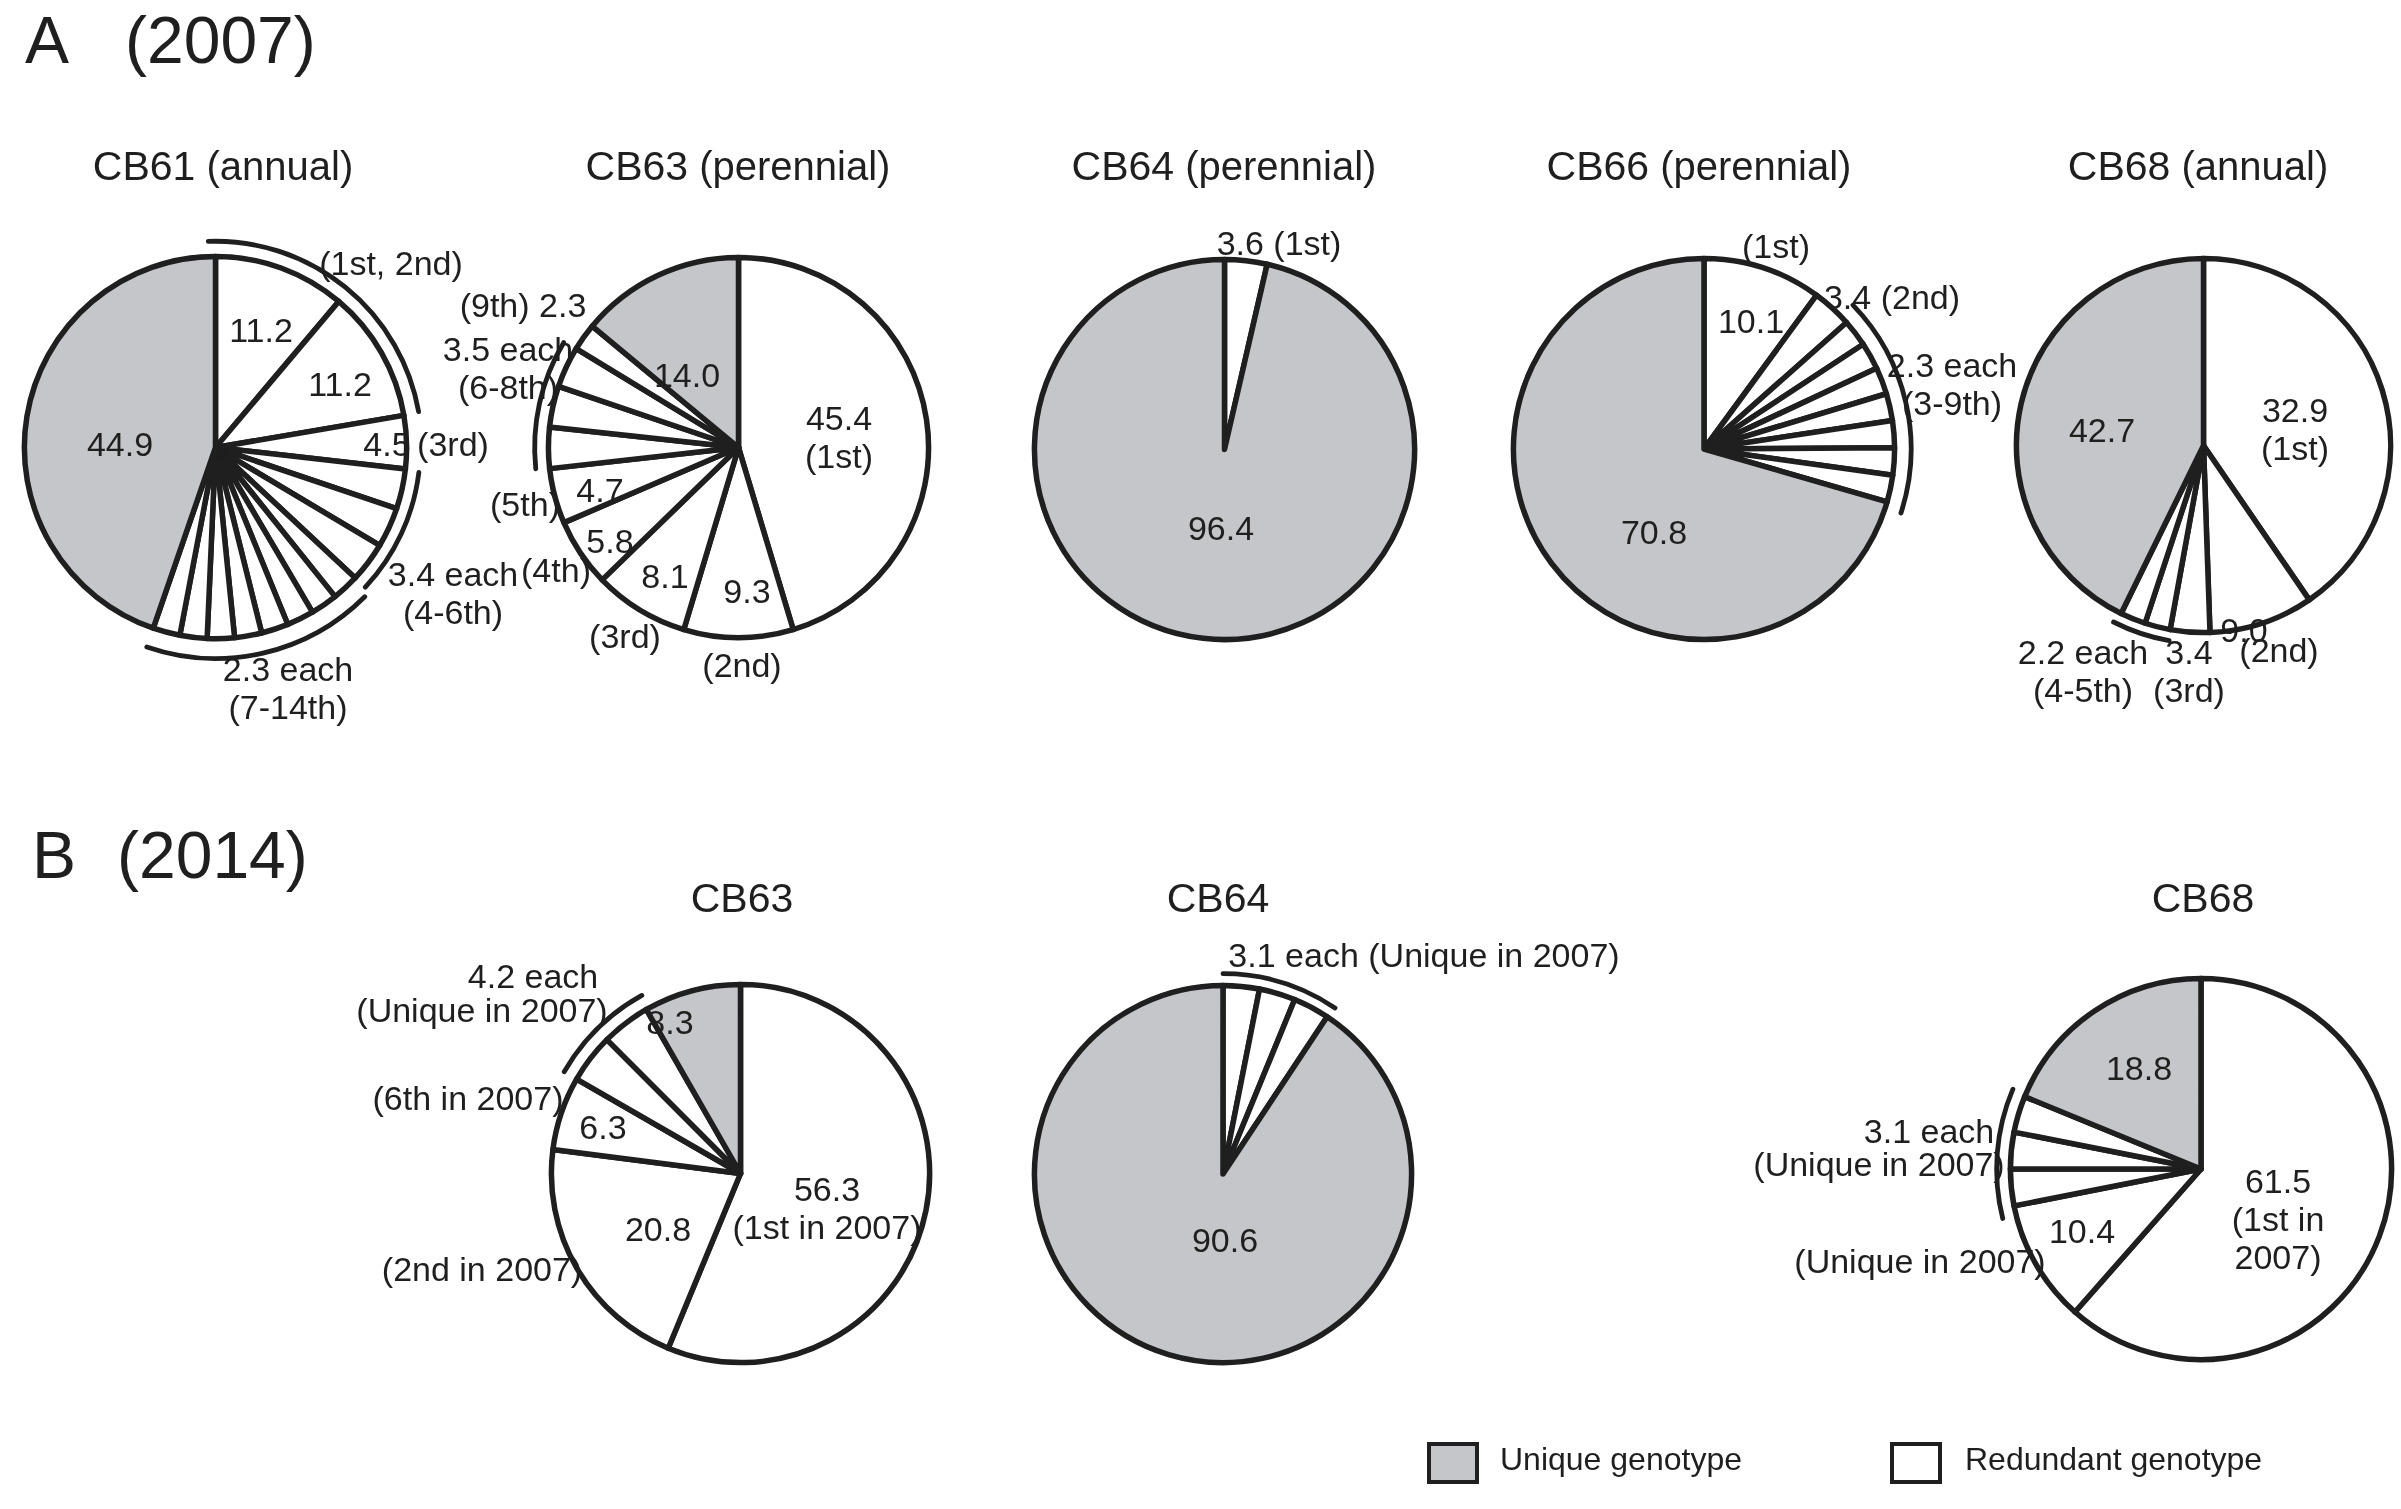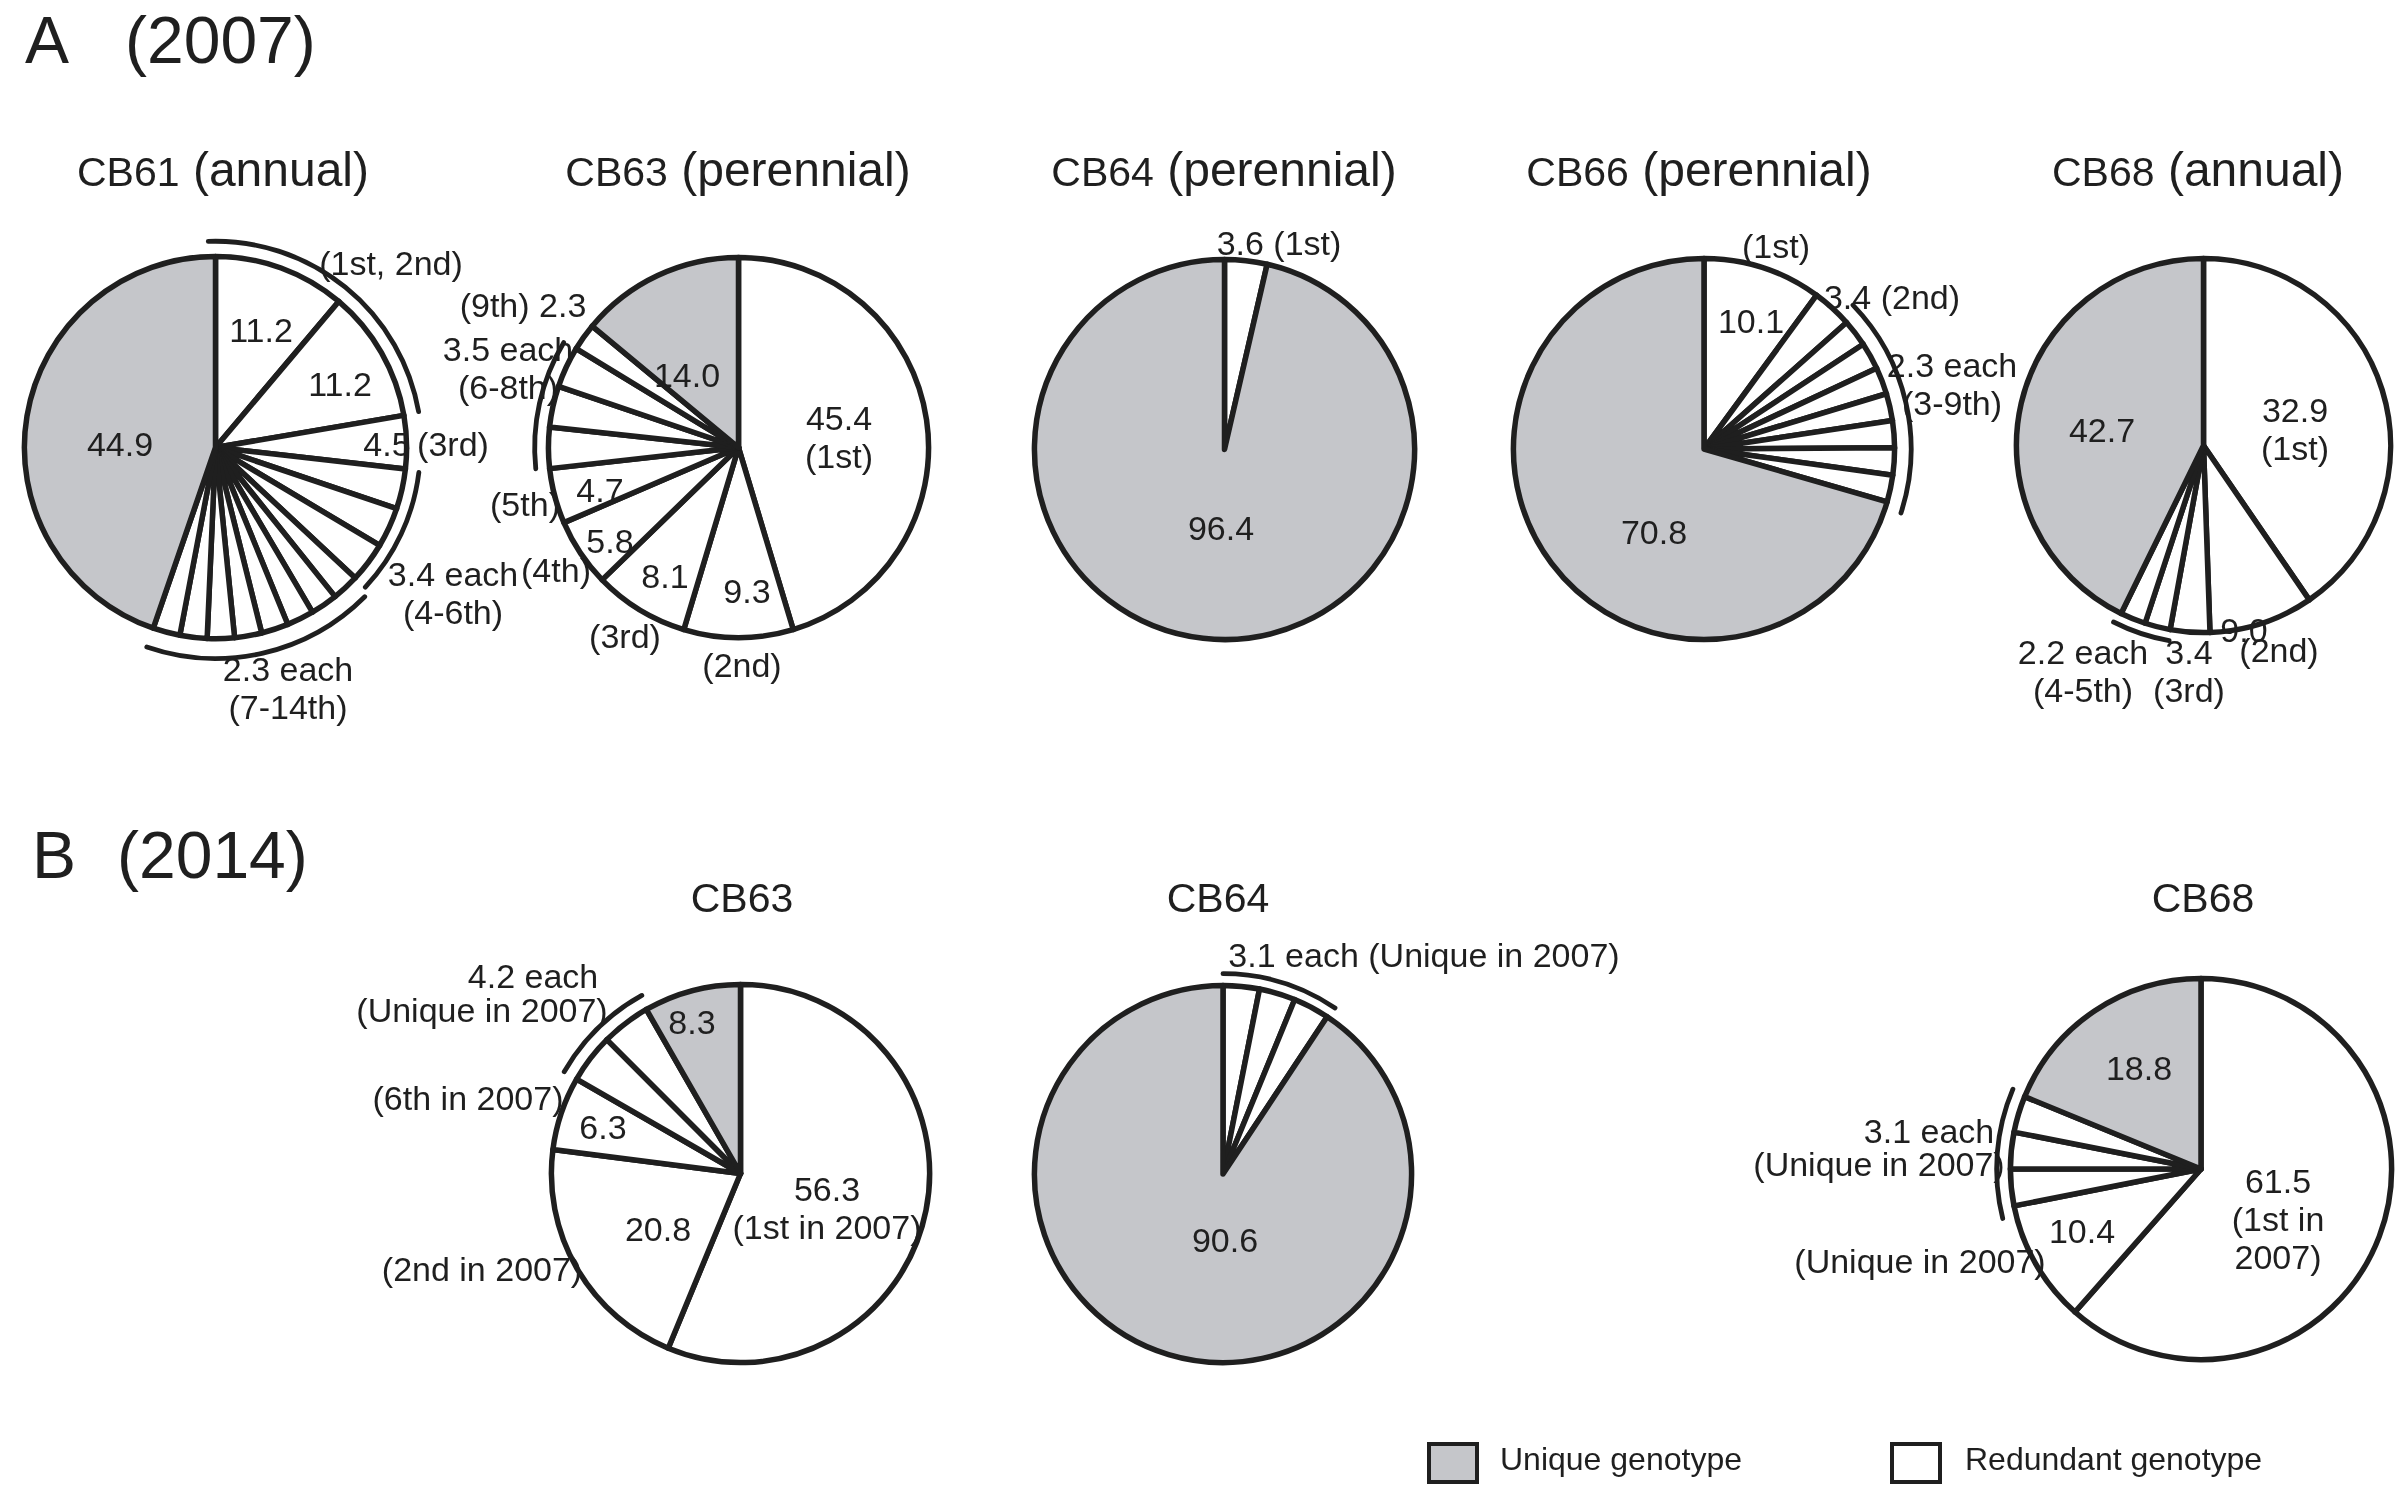--- a/index.html
+++ b/index.html
@@ -4,21 +4,21 @@
 <style>
   html,body{margin:0;padding:0;background:#ffffff;}
   body{
     width:2401px;height:1509px;position:relative;overflow:hidden;
     font-family:"Liberation Sans", sans-serif;color:#1f1f1f;
   }
   .canvas{position:absolute;inset:0;background:#ffffff;}
   .pl{position:absolute;font-size:66px;line-height:1.0;white-space:nowrap;}
   .pie-title{position:absolute;transform:translateX(-50%);white-space:nowrap;
     font-size:41px;line-height:1.0;text-align:center;}
-  .pie-title .sub{font-size:48px;text-align:right;}
+  .pie-title .sub{font-size:40px;text-align:right;}
   .pie-svg{position:absolute;overflow:visible;}
   .pie-label{position:absolute;transform:translate(-50%,-50%);
     font-size:34px;line-height:1.12;text-align:center;white-space:pre-line;}
   .legend-label{position:absolute;font-size:32px;line-height:1.1;white-space:nowrap;}
   .swatch{position:absolute;width:44px;height:34px;border:4.8px solid #1f1f1f;}
   .swatch.unique{background:#c5c6ca;}
   .swatch.redundant{background:#ffffff;}
 </style>
 </head>
 <body>
@@ -144,21 +144,21 @@
       <div class="pie-title" style="left: 742px; top: 878px;"><span class="main">CB63</span></div>
       <svg class="pie-svg" width="447" height="447" viewBox="0 0 650 650" style="left: 517px; top: 950px;">
         <path d="M 325 325 L 325 50 A 275 275 0 1 1 219.86173635029544 579.1081374468854 Z" fill="#ffffff" stroke="#1f1f1f" stroke-width="8" stroke-linejoin="round"></path>
         <path d="M 325 325 L 219.86173635029544 579.1081374468854 A 275 275 0 0 1 52.21850054965245 290.13951294631653 Z" fill="#ffffff" stroke="#1f1f1f" stroke-width="8" stroke-linejoin="round"></path>
         <path d="M 325 325 L 52.21850054965245 290.13951294631653 A 275 275 0 0 1 86.69929849143637 187.74922346111677 Z" fill="#ffffff" stroke="#1f1f1f" stroke-width="8" stroke-linejoin="round"></path>
         <path d="M 325 325 L 86.69929849143637 187.74922346111677 A 275 275 0 0 1 130.69826654235644 130.39312351472563 Z" fill="#ffffff" stroke="#1f1f1f" stroke-width="8" stroke-linejoin="round"></path>
         <path d="M 325 325 L 130.69826654235644 130.39312351472563 A 275 275 0 0 1 188.12334021450553 86.48421434637496 Z" fill="#ffffff" stroke="#1f1f1f" stroke-width="8" stroke-linejoin="round"></path>
         <path d="M 325 325 L 188.12334021450553 86.48421434637496 A 275 275 0 0 1 324.99999999999994 50 Z" fill="#c5c6ca" stroke="#1f1f1f" stroke-width="8" stroke-linejoin="round"></path>
         <path d="M 68.65648047980619 176.99999999999997 A 296 296 0 0 1 181.4963524070843 66.11256668673883" fill="none" stroke="#1f1f1f" stroke-width="7" stroke-linecap="round"></path>
       </svg>
-      <div class="pie-label" style="left: 692px; top: 1022px;">8.3</div>
+      <div class="pie-label" style="left: 670px; top: 1022px;">8.3</div>
       <div class="pie-label" style="left: 827px; top: 1208px;">56.3
 (1st in 2007)</div>
       <div class="pie-label" style="left: 658px; top: 1229px;">20.8</div>
       <div class="pie-label" style="left: 482px; top: 1269px;">(2nd in 2007)</div>
       <div class="pie-label" style="left: 603px; top: 1127px;">6.3</div>
       <div class="pie-label" style="left: 468px; top: 1098px;">(6th in 2007)</div>
       <div class="pie-label" style="left: 533px; top: 976px;">4.2 each</div>
       <div class="pie-label" style="left: 482px; top: 1010px;">(Unique in 2007)</div>
       <div class="pie-title" style="left: 1218px; top: 878px;"><span class="main">CB64</span></div>
       <svg class="pie-svg" width="446" height="446" viewBox="0 0 648 648" style="left: 1000px; top: 951px;">

